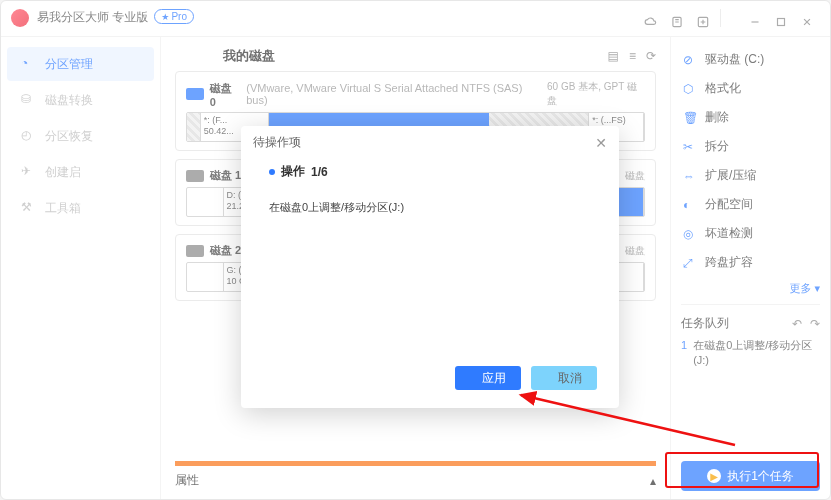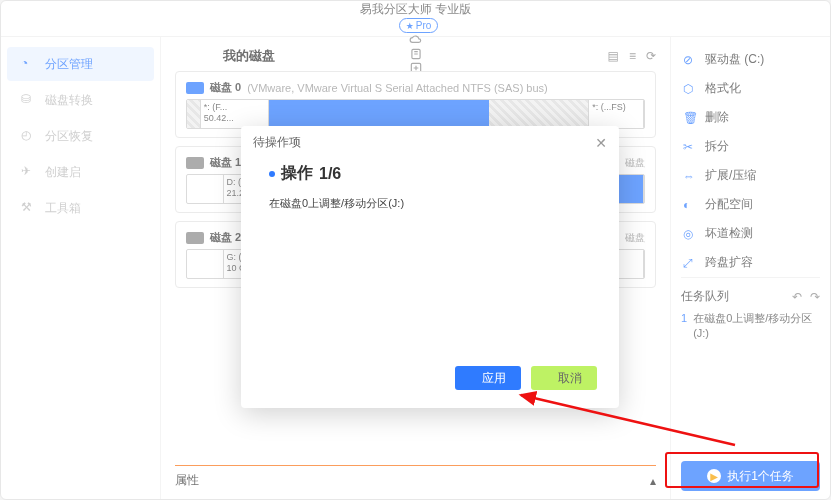--- a/index.html
+++ b/index.html
@@ -1,18 +1,18 @@
 <!DOCTYPE html>
 <html><head>
 <meta charset="utf-8">
 <style>
 * { box-sizing: border-box; margin: 0; padding: 0; }
 body { font-family: "Microsoft YaHei", sans-serif; font-size: 12px; color: #333; background: #f0f0f0; width: 831px; height: 500px; overflow: hidden; position: relative; }
 .window { width: 831px; height: 500px; background: #fff; border: 1px solid #ddd; border-radius: 6px; display: flex; flex-direction: column; }
-.titlebar { height: 36px; display: flex; align-items: center; padding: 0 10px; border-bottom: 1px solid #eee; flex-direction: column; }
+.titlebar { height: 36px; display: flex; align-items: flex-start; padding: 8px 10px; border-bottom: 1px solid #eee; }
 .titlebar .logo { width: 18px; height: 18px; background: linear-gradient(135deg,#f56,#e34); border-radius: 50%; margin-right: 8px; }
 .titlebar .title { font-size: 12px; color: #555; }
 .titlebar .pro { margin-left: 6px; font-size: 10px; color: #2f7bff; border: 1px solid #2f7bff; border-radius: 9px; padding: 1px 6px; display:inline-flex; align-items:center; gap:2px;}
 .titlebar .pro::before{content:"★"; font-size:9px;}
 .titlebar .spacer { flex: 1; }
 .titlebar .winbtn { width: 26px; height: 26px; display: flex; align-items: center; justify-content: center; color: #888; cursor: pointer; border-radius:4px;}
 .titlebar .winbtn svg { width: 14px; height: 14px; }
 .body { flex: 1; display: flex; min-height: 0; }
 .sidebar { width: 160px; border-right: 1px solid #f0f0f0; padding-top: 8px; }
 .sidebar .item { height: 34px; display: flex; align-items: center; padding: 0 14px; color: #bbb; font-size: 12px; border-radius: 4px; margin: 2px 6px; }
@@ -31,48 +31,48 @@
 .disk-bar{ display:flex; height:30px; border:1px solid #ccc; border-radius:2px; overflow:hidden;}
 .disk-bar .part{ border-right:1px solid #ccc; font-size:9px; color:#666; padding:2px 3px; position:relative; overflow:hidden; white-space:nowrap;}
 .disk-bar .part.hatched{ background: repeating-linear-gradient(45deg,#eee,#eee 3px,#ddd 3px,#ddd 6px);}
 .disk-bar .part.fill{ background:#2f7bff;}
 .disk-bar .part.sel{ outline:2px solid #2f7bff; outline-offset:-2px;}
 .part .plabel{ display:block; color:#555; font-size:9px; line-height:11px;}
 .legend{ display:flex; justify-content:center; gap:14px; margin-top:8px; font-size:11px; color:#666;}
 .legend .sw{ display:inline-block; width:12px; height:10px; margin-right:4px; vertical-align:middle;}
 .legend .sw.p1{ background:#2f7bff;}
 .legend .sw.p2{ background: repeating-linear-gradient(45deg,#eee,#eee 3px,#ddd 3px,#ddd 6px); border:1px solid #ccc;}
-.props{ display:flex; align-items:center; padding:6px 0 0 0; border-top:1px solid #f97316; margin-top:6px;justify-content:flex-end;}
+.props{ display:flex; align-items:center; padding:6px 0 0 0; border-top:5px solid #f97316; margin-top:6px;justify-content:flex-end;}
 .props .toggle{ margin-left:auto; cursor:pointer; color:#333;}
 .rightpane{ width:160px; border-left:1px solid #f0f0f0; padding:8px 10px; display:flex; flex-direction:column;}
 .rightpane .action{ display:flex; align-items:center; gap:8px; padding:6px 2px; font-size:12px; color:#444; cursor:pointer;}
 .rightpane .action .ricon{ width:14px; height:14px; color:#2f7bff;}
 .rightpane .more{ color:#2f7bff; font-size:11px; text-align:right; margin:4px 0 8px 0; cursor:pointer;}
 .rightpane .queue-title{ display:flex; align-items:center; font-size:12px; color:#444; border-top:1px solid #eee; padding-top:10px;}
 .rightpane .queue-title .qtools{ margin-left:auto; display:flex; gap:8px; color:#888;}
 .rightpane .queue-item{ display:flex; gap:6px; font-size:11px; color:#555; margin-top:6px; line-height:1.4;}
 .rightpane .queue-item .num{ color:#2f7bff;}
 .exec-btn{ margin-top:auto; height:30px; background:#2f7bff; color:#fff; border:none; border-radius:4px; display:flex; align-items:center; justify-content:center; gap:6px; cursor:pointer; font-size:12px;}
 .exec-btn .play{ width:14px; height:14px; background:#fff; color:#f7a300; border-radius:50%; display:flex; align-items:center; justify-content:center; font-size:10px;}
 
 .modal-overlay{ position:absolute; inset:0; background:rgba(255,255,255,0.3);}
 .modal{ position:absolute; left:241px; top:126px; width:378px; height:282px; background:#fff; box-shadow: 0 6px 28px rgba(0,0,0,0.18); border-radius:4px; display:flex; flex-direction:column;}
 .modal-head{ display:flex; align-items:center; padding:8px 12px; font-size:12px; color:#666;}
 .modal-head .close{ margin-left:auto; cursor:pointer; color:#999; font-size:14px;}
 .modal-body{ padding:4px 28px; flex:1;}
-.op-title{ display:flex; align-items:center; gap:6px; font-size:16px; font-weight:600; margin-bottom:12px;}
+.op-title{ display:flex; align-items:center; gap:6px; font-size:12px; font-weight:600; margin-bottom:20px;}
 .op-title .dot{ width:6px; height:6px; border-radius:50%; background:#2f7bff;}
 .op-desc{ font-size:11px; color:#444; margin-bottom:6px;}
 .op-table{ font-size:11px; color:#444;}
 .op-table div{ display:flex; gap:18px; line-height:1.9;}
 .op-table .k{ width:48px; color:#555;}
 .modal-foot{ display:flex; justify-content:flex-end; gap:10px; padding:10px 22px 18px;}
 .mbtn{ width:66px; height:24px; border:none; border-radius:3px; font-size:12px; cursor:pointer;padding-left:12px;}
 .mbtn.primary{ background:#2f7bff; color:#fff;}
-.mbtn.secondary{ background:#bef264; color:#666;}
+.mbtn.secondary{ background:#7dd3fc; color:#666;}
 
 .annot{ position:absolute; inset:0; pointer-events:none;}
 .redbox{ position:absolute; border:2px solid #e11; border-radius:3px;}
 </style>
 </head>
 <body>
 
 <div class="window">
   <div class="titlebar">
     <div class="logo"></div>
@@ -146,20 +146,21 @@
           <span>≡</span>
           <span>⟳</span>
         </div>
       </div>
       <div id="disks">
           <div class="disk-card">
             <div class="disk-title">
               <span class="dicon "></span>
               <b>磁盘 0</b> 
               <span style="color:#999">(VMware, VMware Virtual S Serial Attached NTFS (SAS) bus)</span>
+              <span class="meta">60 GB 基本, GPT 磁盘</span>
             </div>
             <div class="disk-bar">
               <div class="part hatched" style="width:3%">
                 <span class="plabel"></span>
                 <span class="plabel"></span>
               </div>
               <div class="part " style="width:15%">
                 <span class="plabel">*: (F...</span>
                 <span class="plabel">50.42...</span>
               </div>
@@ -261,20 +262,21 @@
           </div>
           <div class="action">
             <span class="ricon">◎</span>
             <span>坏道检测</span>
           </div>
           <div class="action">
             <span class="ricon">⤢</span>
             <span>跨盘扩容</span>
           </div>
         </div>
+      <div class="more">更多 ▾</div>
       <div class="queue-title">
         <span>任务队列</span>
         <div class="qtools">
           <span>↶</span>
           <span>↷</span>
         </div>
       </div>
       <div id="queue">
           <div class="queue-item">
             <span class="num">1</span>

